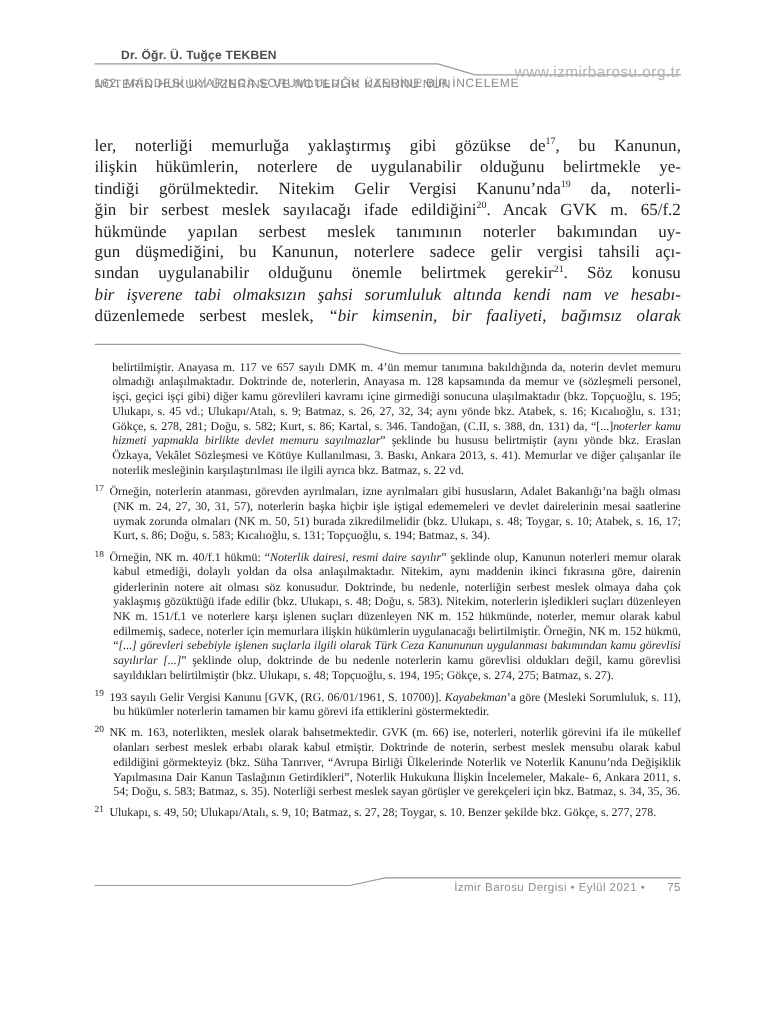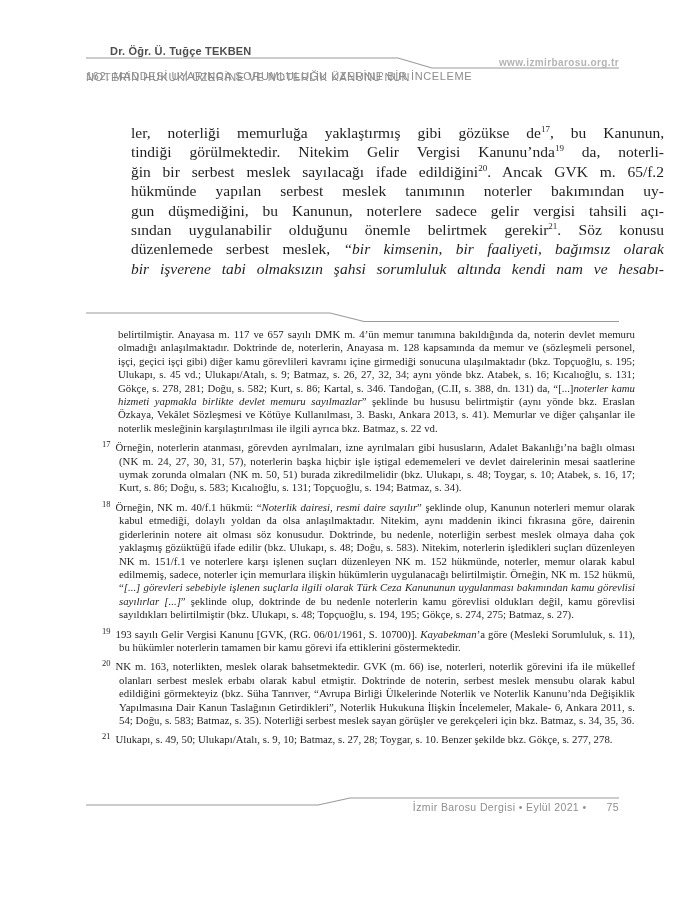--- a/index.html
+++ b/index.html
@@ -6,37 +6,37 @@
   body{width:700px;height:917px;position:relative;overflow:hidden;
        font-family:"Liberation Serif",serif;-webkit-font-smoothing:antialiased;}
   .abs{position:absolute;}
 
   
   .author{left:86px;top:45px;font-family:"Liberation Sans",sans-serif;
           font-weight:700;font-size:11px;color:#4d4d4d;letter-spacing:.2px;margin-left:24px;}
   .rule-svg{left:86px;width:533px;height:14px;overflow:visible;}
   .hdr-rule{top:56px;}
   .website{right:81px;top:57px;font-family:"Liberation Sans",sans-serif;
-           font-size:10px;color:#b4b4b4;letter-spacing:.4px;font-weight:bold;}
+           font-size:14px;color:#b4b4b4;letter-spacing:.4px;}
   .title-line{left:86px;font-family:"Liberation Sans",sans-serif;font-size:11px;
               color:#8c8c8c;letter-spacing:.6px;white-space:nowrap;}
   .t1{top:71px;} .t2{top:70px;}
 
   
-  .article{left:86px;top:123px;width:533px;margin-left:45px;}
+  .article{left:86px;top:123px;width:533px;}
   .bline{font-size:15.5px;line-height:19.4px;color:#1f1f1f;
          text-align:justify;text-align-last:justify;}
   .bline sup{font-size:9px;line-height:0;}
   .it{font-style:italic;}
 
   
   .fn-rule{top:310px;}
 
   
-  .footnotes{left:102px;top:328px;width:533px;}
+  .footnotes{left:86px;top:328px;width:533px;}
   .fn{font-size:10.8px;line-height:13.4px;color:#1f1f1f;text-align:justify;
       margin:0 0 6px 0;padding-left:17px;text-indent:-17px;}
   .fn.cont{padding-left:16px;text-indent:0;}
   .fn-num{font-size:8.5px;vertical-align:4px;padding-right:5px;line-height:0;}
 
   
   .ftr-rule{top:795px;}
   .footer-text{right:81px;top:801px;font-family:"Liberation Sans",sans-serif;
                font-size:10.5px;color:#8e8e8e;letter-spacing:.4px;
                display:flex;gap:20px;align-items:baseline;}
@@ -51,27 +51,28 @@
   <polyline points="0,2 312,2 346,12 533,12"></polyline>
 </svg>
 
 <div class="abs website">www.izmirbarosu.org.tr</div>
 
 <div class="abs title-line t1">NOTERİN HUKUKİ ÜZERİNE VE NOTERLİK KANUNU’NUN</div>
 <div class="abs title-line t2">162. MADDESİ UYARINCA SORUMLULUĞU ÜZERİNE BİR İNCELEME</div>
 
 <div class="abs article">
     <div class="bline"><span>ler, noterliği memurluğa yaklaştırmış gibi gözükse de</span><sup>17</sup><span>, bu Kanunun,</span></div>
+    <div class="bline"><span>ilişkin hükümlerin, noterlere de uygulanabilir olduğunu belirtmekle ye-</span></div>
     <div class="bline"><span>tindiği görülmektedir. Nitekim Gelir Vergisi Kanunu’nda</span><sup>19</sup><span> da, noterli-</span></div>
     <div class="bline"><span>ğin bir serbest meslek sayılacağı ifade edildiğini</span><sup>20</sup><span>. Ancak GVK m. 65/f.2</span></div>
     <div class="bline"><span>hükmünde yapılan serbest meslek tanımının noterler bakımından uy-</span></div>
     <div class="bline"><span>gun düşmediğini, bu Kanunun, noterlere sadece gelir vergisi tahsili açı-</span></div>
     <div class="bline"><span>sından uygulanabilir olduğunu önemle belirtmek gerekir</span><sup>21</sup><span>. Söz konusu</span></div>
+    <div class="bline"><span class="it">bir işverene tabi olmaksızın şahsi sorumluluk altında kendi nam ve hesabı-</span></div>
     <div class="bline"><span>düzenlemede serbest meslek, </span><span class="it">“bir kimsenin, bir faaliyeti, bağımsız olarak</span></div>
-    <div class="bline"><span class="it">bir işverene tabi olmaksızın şahsi sorumluluk altında kendi nam ve hesabı-</span></div>
   </div>
 
 <svg class="abs rule-svg fn-rule" viewBox="0 0 533 14" width="533" height="14">
   <polyline points="0,3 244,3 278,11.5 533,11.5"></polyline>
 </svg>
 
 <div class="abs footnotes">
     <div class="fn cont"><span>belirtilmiştir. Anayasa m. 117 ve 657 sayılı DMK m. 4’ün memur tanımına bakıldığında da, noterin devlet memuru olmadığı anlaşılmaktadır. Doktrinde de, noterlerin, Anayasa m. 128 kapsamında da memur ve (sözleşmeli personel, işçi, geçici işçi gibi) diğer kamu görevlileri kavramı içine girmediği sonucuna ulaşılmaktadır (bkz. Topçuoğlu, s. 195; Ulukapı, s. 45 vd.; Ulukapı/Atalı, s. 9; Batmaz, s. 26, 27, 32, 34; aynı yönde bkz. Atabek, s. 16; Kıcalıoğlu, s. 131; Gökçe, s. 278, 281; Doğu, s. 582; Kurt, s. 86; Kartal, s. 346. Tandoğan, (C.II, s. 388, dn. 131) da, “[...]</span><span class="it">noterler kamu hizmeti yapmakla birlikte devlet memuru sayılmazlar</span><span>” şeklinde bu hususu belirtmiştir (aynı yönde bkz. Eraslan Özkaya, Vekâlet Sözleşmesi ve Kötüye Kullanılması, 3. Baskı, Ankara 2013, s. 41). Memurlar ve diğer çalışanlar ile noterlik mesleğinin karşılaştırılması ile ilgili ayrıca bkz. Batmaz, s. 22 vd.</span></div>
     <div class="fn"><span class="fn-num">17</span><span>Örneğin, noterlerin atanması, görevden ayrılmaları, izne ayrılmaları gibi hususların, Adalet Bakanlığı’na bağlı olması (NK m. 24, 27, 30, 31, 57), noterlerin başka hiçbir işle iştigal edememeleri ve devlet dairelerinin mesai saatlerine uymak zorunda olmaları (NK m. 50, 51) burada zikredilmelidir (bkz. Ulukapı, s. 48; Toygar, s. 10; Atabek, s. 16, 17; Kurt, s. 86; Doğu, s. 583; Kıcalıoğlu, s. 131; Topçuoğlu, s. 194; Batmaz, s. 34).</span></div>
     <div class="fn"><span class="fn-num">18</span><span>Örneğin, NK m. 40/f.1 hükmü: “</span><span class="it">Noterlik dairesi, resmi daire sayılır</span><span>” şeklinde olup, Kanunun noterleri memur olarak kabul etmediği, dolaylı yoldan da olsa anlaşılmaktadır.  Nitekim, aynı maddenin ikinci fıkrasına göre, dairenin giderlerinin notere ait olması söz konusudur. Doktrinde, bu nedenle, noterliğin serbest meslek olmaya daha çok yaklaşmış gözüktüğü ifade edilir (bkz. Ulukapı, s. 48; Doğu, s. 583). Nitekim, noterlerin işledikleri suçları düzenleyen NK m. 151/f.1 ve noterlere karşı işlenen suçları düzenleyen NK m. 152 hükmünde, noterler, memur olarak kabul edilmemiş, sadece, noterler için memurlara ilişkin hükümlerin uygulanacağı belirtilmiştir. Örneğin, NK m. 152 hükmü, “</span><span class="it">[...] görevleri sebebiyle işlenen suçlarla ilgili olarak Türk Ceza Kanununun uygulanması bakımından kamu görevlisi sayılırlar [...]</span><span>” şeklinde olup, doktrinde de bu nedenle noterlerin kamu görevlisi oldukları değil, kamu görevlisi sayıldıkları belirtilmiştir (bkz. Ulukapı, s. 48; Topçuoğlu, s. 194, 195; Gökçe, s. 274, 275; Batmaz, s. 27).</span></div>

